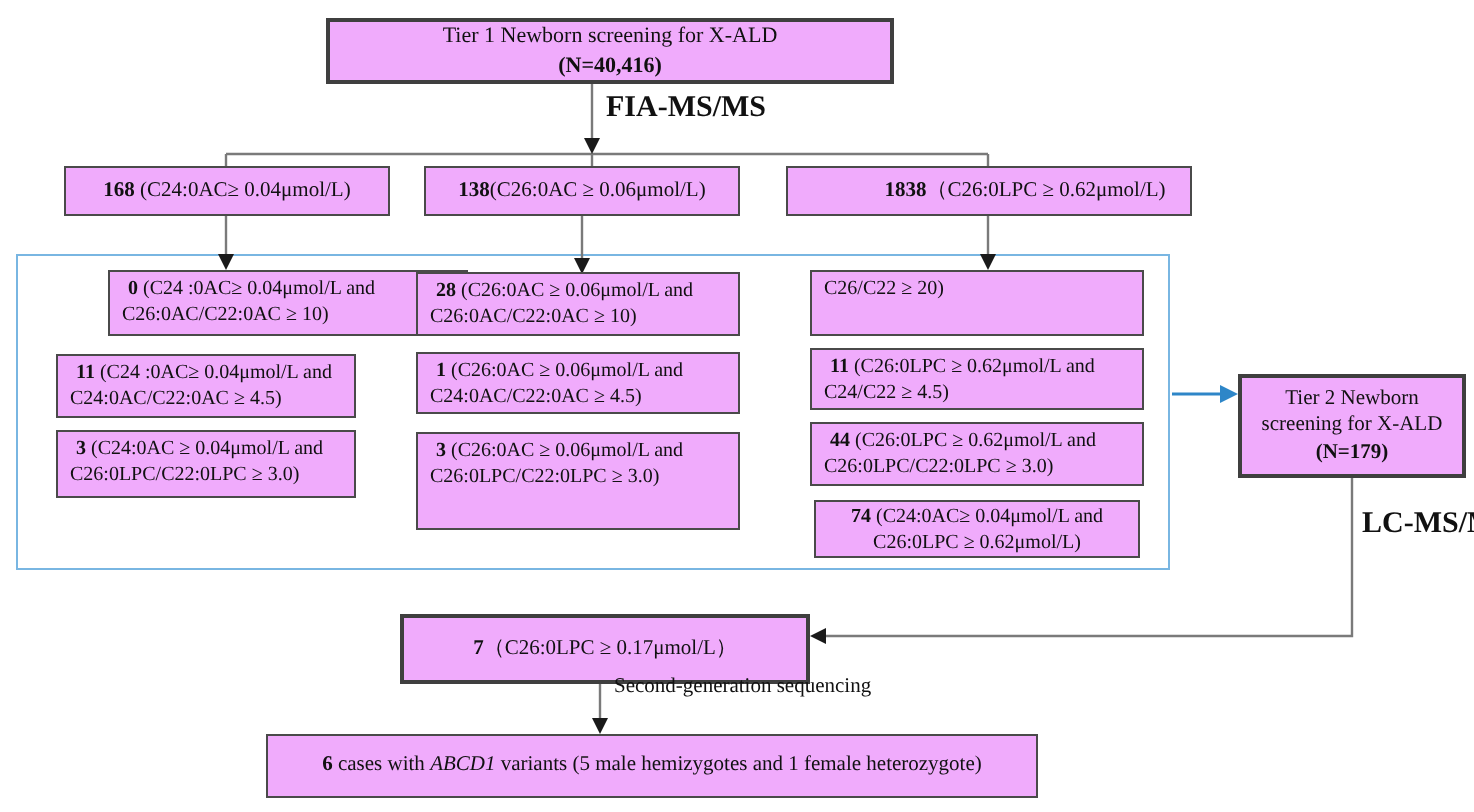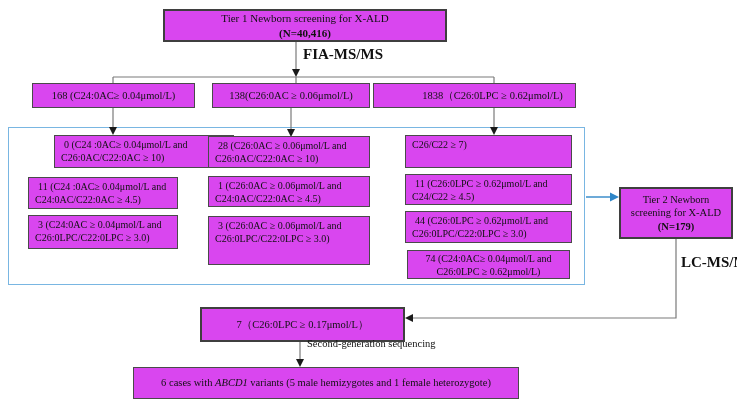--- a/index.html
+++ b/index.html
@@ -4,28 +4,28 @@
 <title>X-ALD Newborn Screening Flowchart</title>
 <style>
   html,body{margin:0;padding:0;background:#ffffff;}
   .canvas{
     position:relative;width:737px;height:406px;background:#ffffff;
     font-family:"Liberation Serif","DejaVu Serif",serif;color:#111111;
     overflow:hidden;
   }
   .overlay{position:absolute;left:0;top:0;z-index:1;}
   .box{
-    position:absolute;background:#d946ef;border:1.4px solid #4a4a4a;
+    position:absolute;background:#f0abfc;border:1.4px solid #4a4a4a;
     box-sizing:border-box;z-index:2;font-size:10px;line-height:1.28;
   }
   .box-strong{border:2px solid #3f3f3f;}
   .center{text-align:center;}
   .leftpad{padding:3px 4px 2px 6px;text-indent:3px;}
   .leftpad .l2{text-indent:0;}
-  b{font-weight:normal;}
+  b{font-weight:bold;}
   .lbl{position:absolute;z-index:2;font-size:15px;white-space:nowrap;}
   .lbl-bold{font-weight:bold;}
   .bluebox{
     position:absolute;border:1.4px solid #79b6e2;background:transparent;
     box-sizing:border-box;z-index:0;
   }
   .tier{display:flex;flex-direction:column;justify-content:center;font-size:11px;}
   .row2{font-size:10.5px;display:flex;align-items:center;justify-content:center;}
   .gene{font-style:italic;}
 </style>
@@ -72,21 +72,21 @@
   </div>
 
   <div class="lbl lbl-bold" style="left:303px;top:46px;">FIA-MS/MS</div>
 
   <div class="box row2" style="left:32px;top:83px;width:163px;height:25px;">
     <span><b>168</b><span> (C24:0AC≥ 0.04μmol/L)</span></span>
   </div>
   <div class="box row2" style="left:212px;top:83px;width:158px;height:25px;">
     <span><b>138</b><span>(C26:0AC ≥ 0.06μmol/L)</span></span>
   </div>
-  <div class="box row2" style="left:373px;top:83px;width:203px;height:25px;padding-left:36px;">
+  <div class="box row2" style="left:393px;top:83px;width:203px;height:25px;padding-left:36px;">
     <span><b>1838</b><span>（C26:0LPC ≥ 0.62μmol/L)</span></span>
   </div>
 
   <div class="bluebox" style="left:8px;top:127px;width:577px;height:158px;"></div>
 
   <div class="box leftpad" style="left:28px;top:135px;width:180px;height:33px;margin-left:26px;">
     <div><b>0</b><span> (C24 :0AC≥ 0.04μmol/L and</span></div>
     <div class="l2">C26:0AC/C22:0AC ≥ 10)</div>
   </div>
   <div class="box leftpad" style="left:28px;top:177px;width:150px;height:32px;">
@@ -105,21 +105,21 @@
   <div class="box leftpad" style="left:208px;top:176px;width:162px;height:31px;">
     <div><b>1</b><span> (C26:0AC ≥ 0.06μmol/L and</span></div>
     <div class="l2">C24:0AC/C22:0AC ≥ 4.5)</div>
   </div>
   <div class="box leftpad" style="left:208px;top:216px;width:162px;height:49px;">
     <div><b>3</b><span> (C26:0AC ≥ 0.06μmol/L and</span></div>
     <div class="l2">C26:0LPC/C22:0LPC ≥ 3.0)</div>
   </div>
 
   <div class="box leftpad" style="left:405px;top:135px;width:167px;height:33px;">
-    <div class="l2">C26/C22 ≥ 7)</div>
+    <div class="l2">C26/C22 ≥ 20)</div>
   </div>
   <div class="box leftpad" style="left:405px;top:174px;width:167px;height:31px;">
     <div><b>11</b><span> (C26:0LPC ≥ 0.62μmol/L and</span></div>
     <div class="l2">C24/C22 ≥ 4.5)</div>
   </div>
   <div class="box leftpad" style="left:405px;top:211px;width:167px;height:32px;">
     <div><b>44</b><span> (C26:0LPC ≥ 0.62μmol/L and</span></div>
     <div class="l2">C26:0LPC/C22:0LPC ≥ 3.0)</div>
   </div>
   <div class="box center" style="left:407px;top:250px;width:163px;height:29px;padding-top:2px;">

